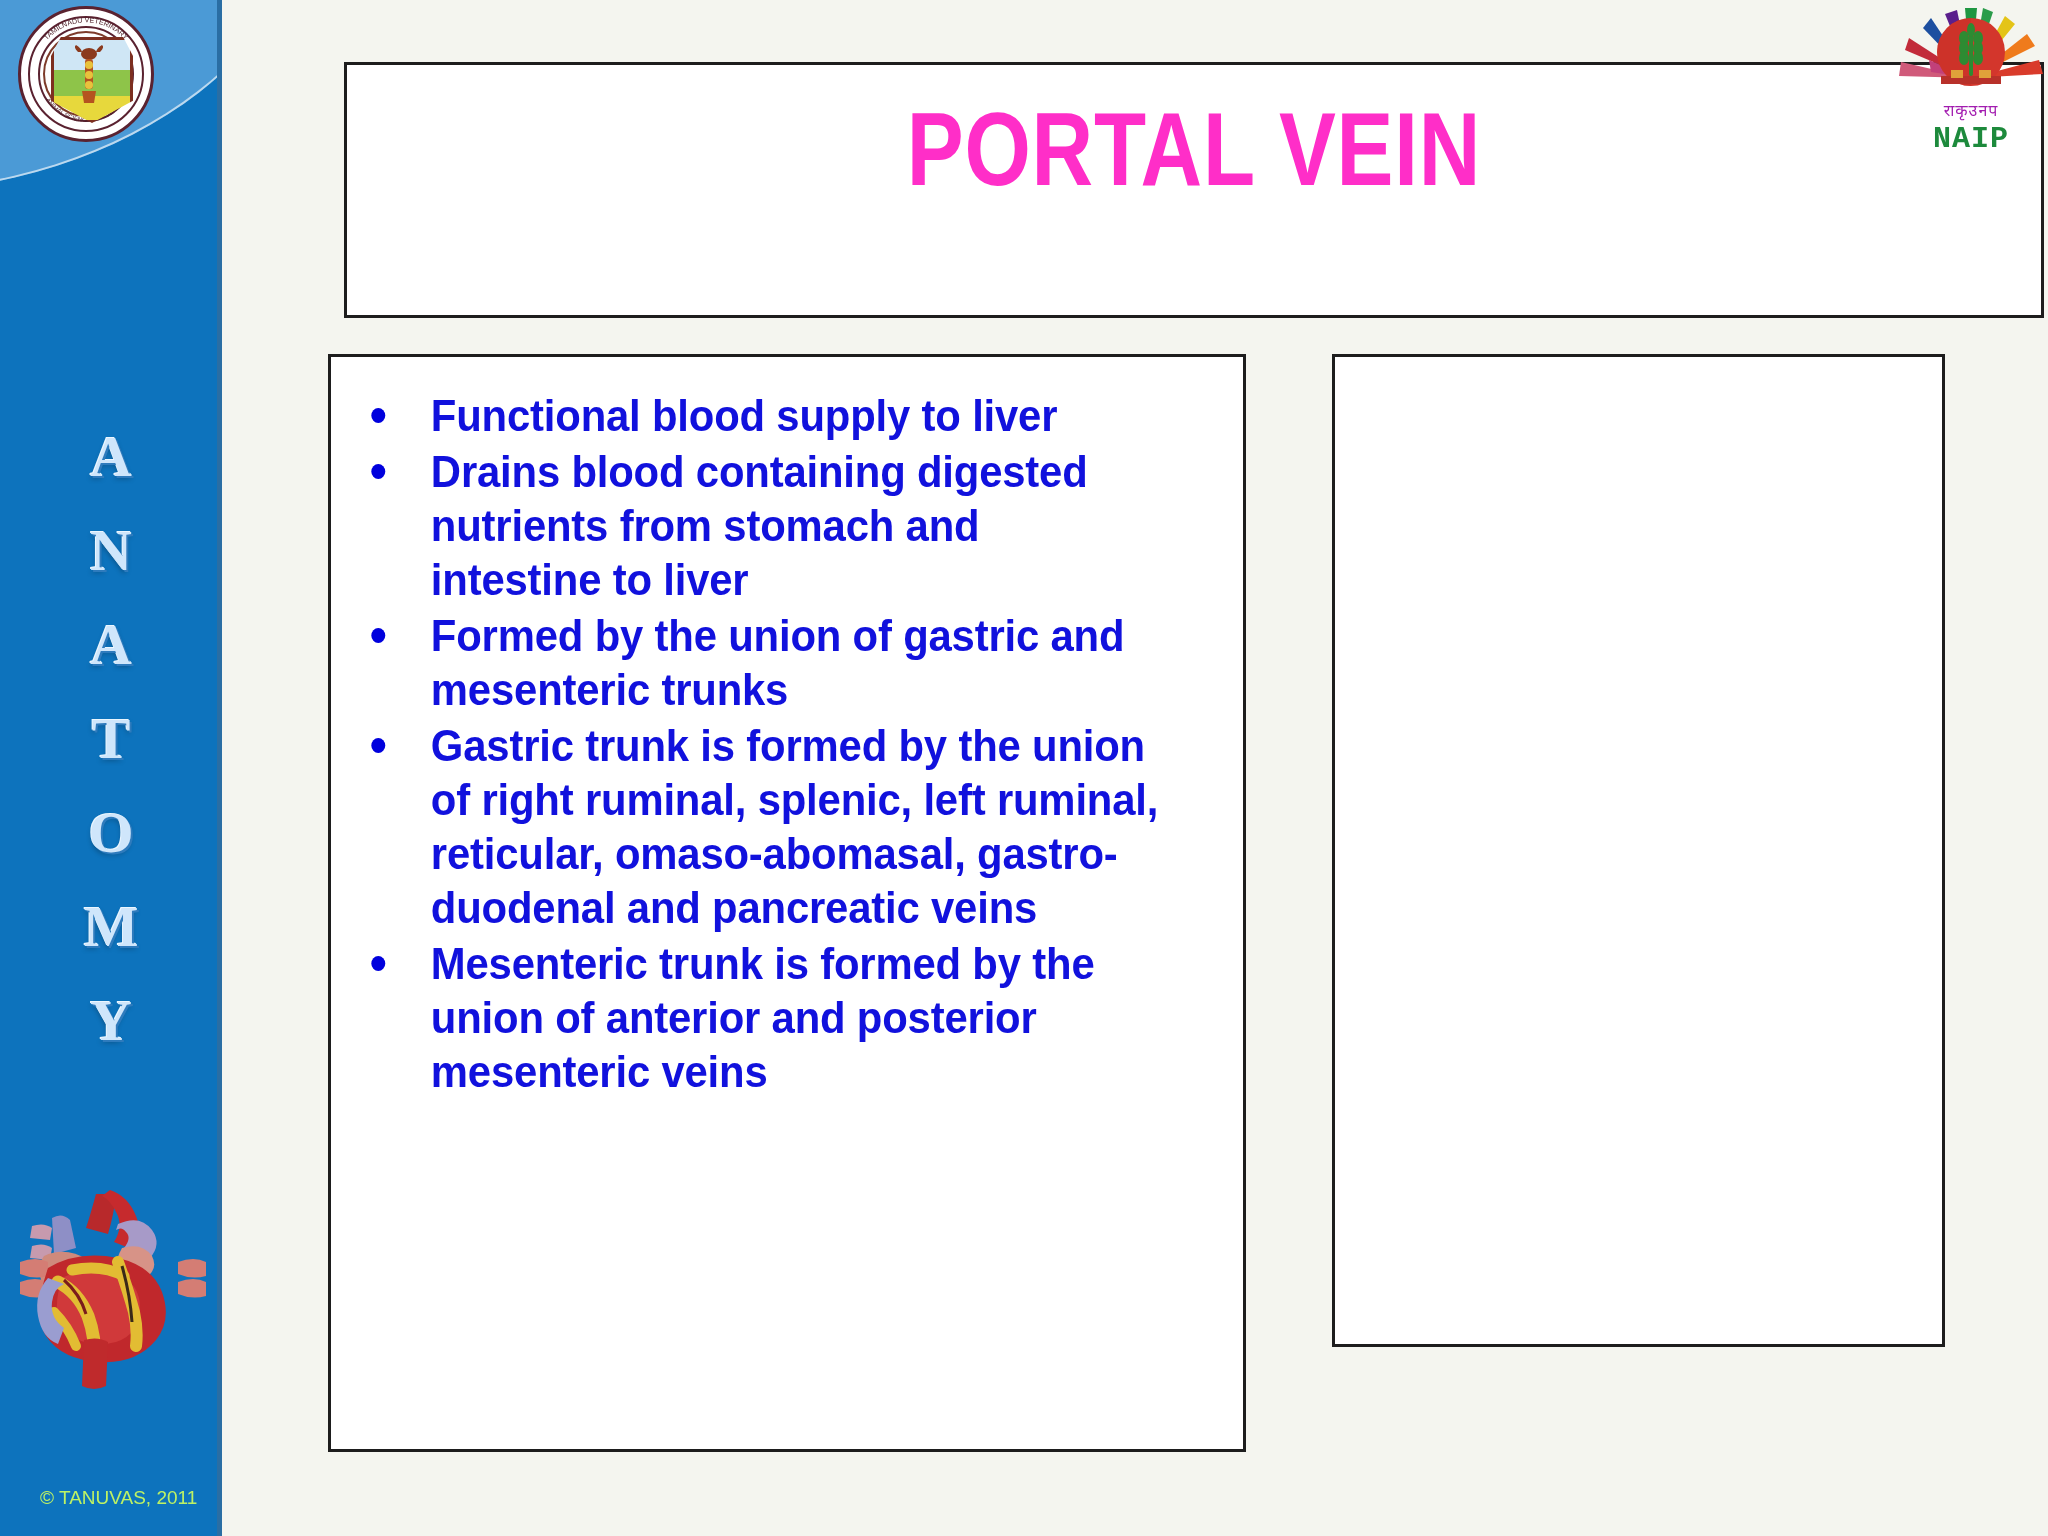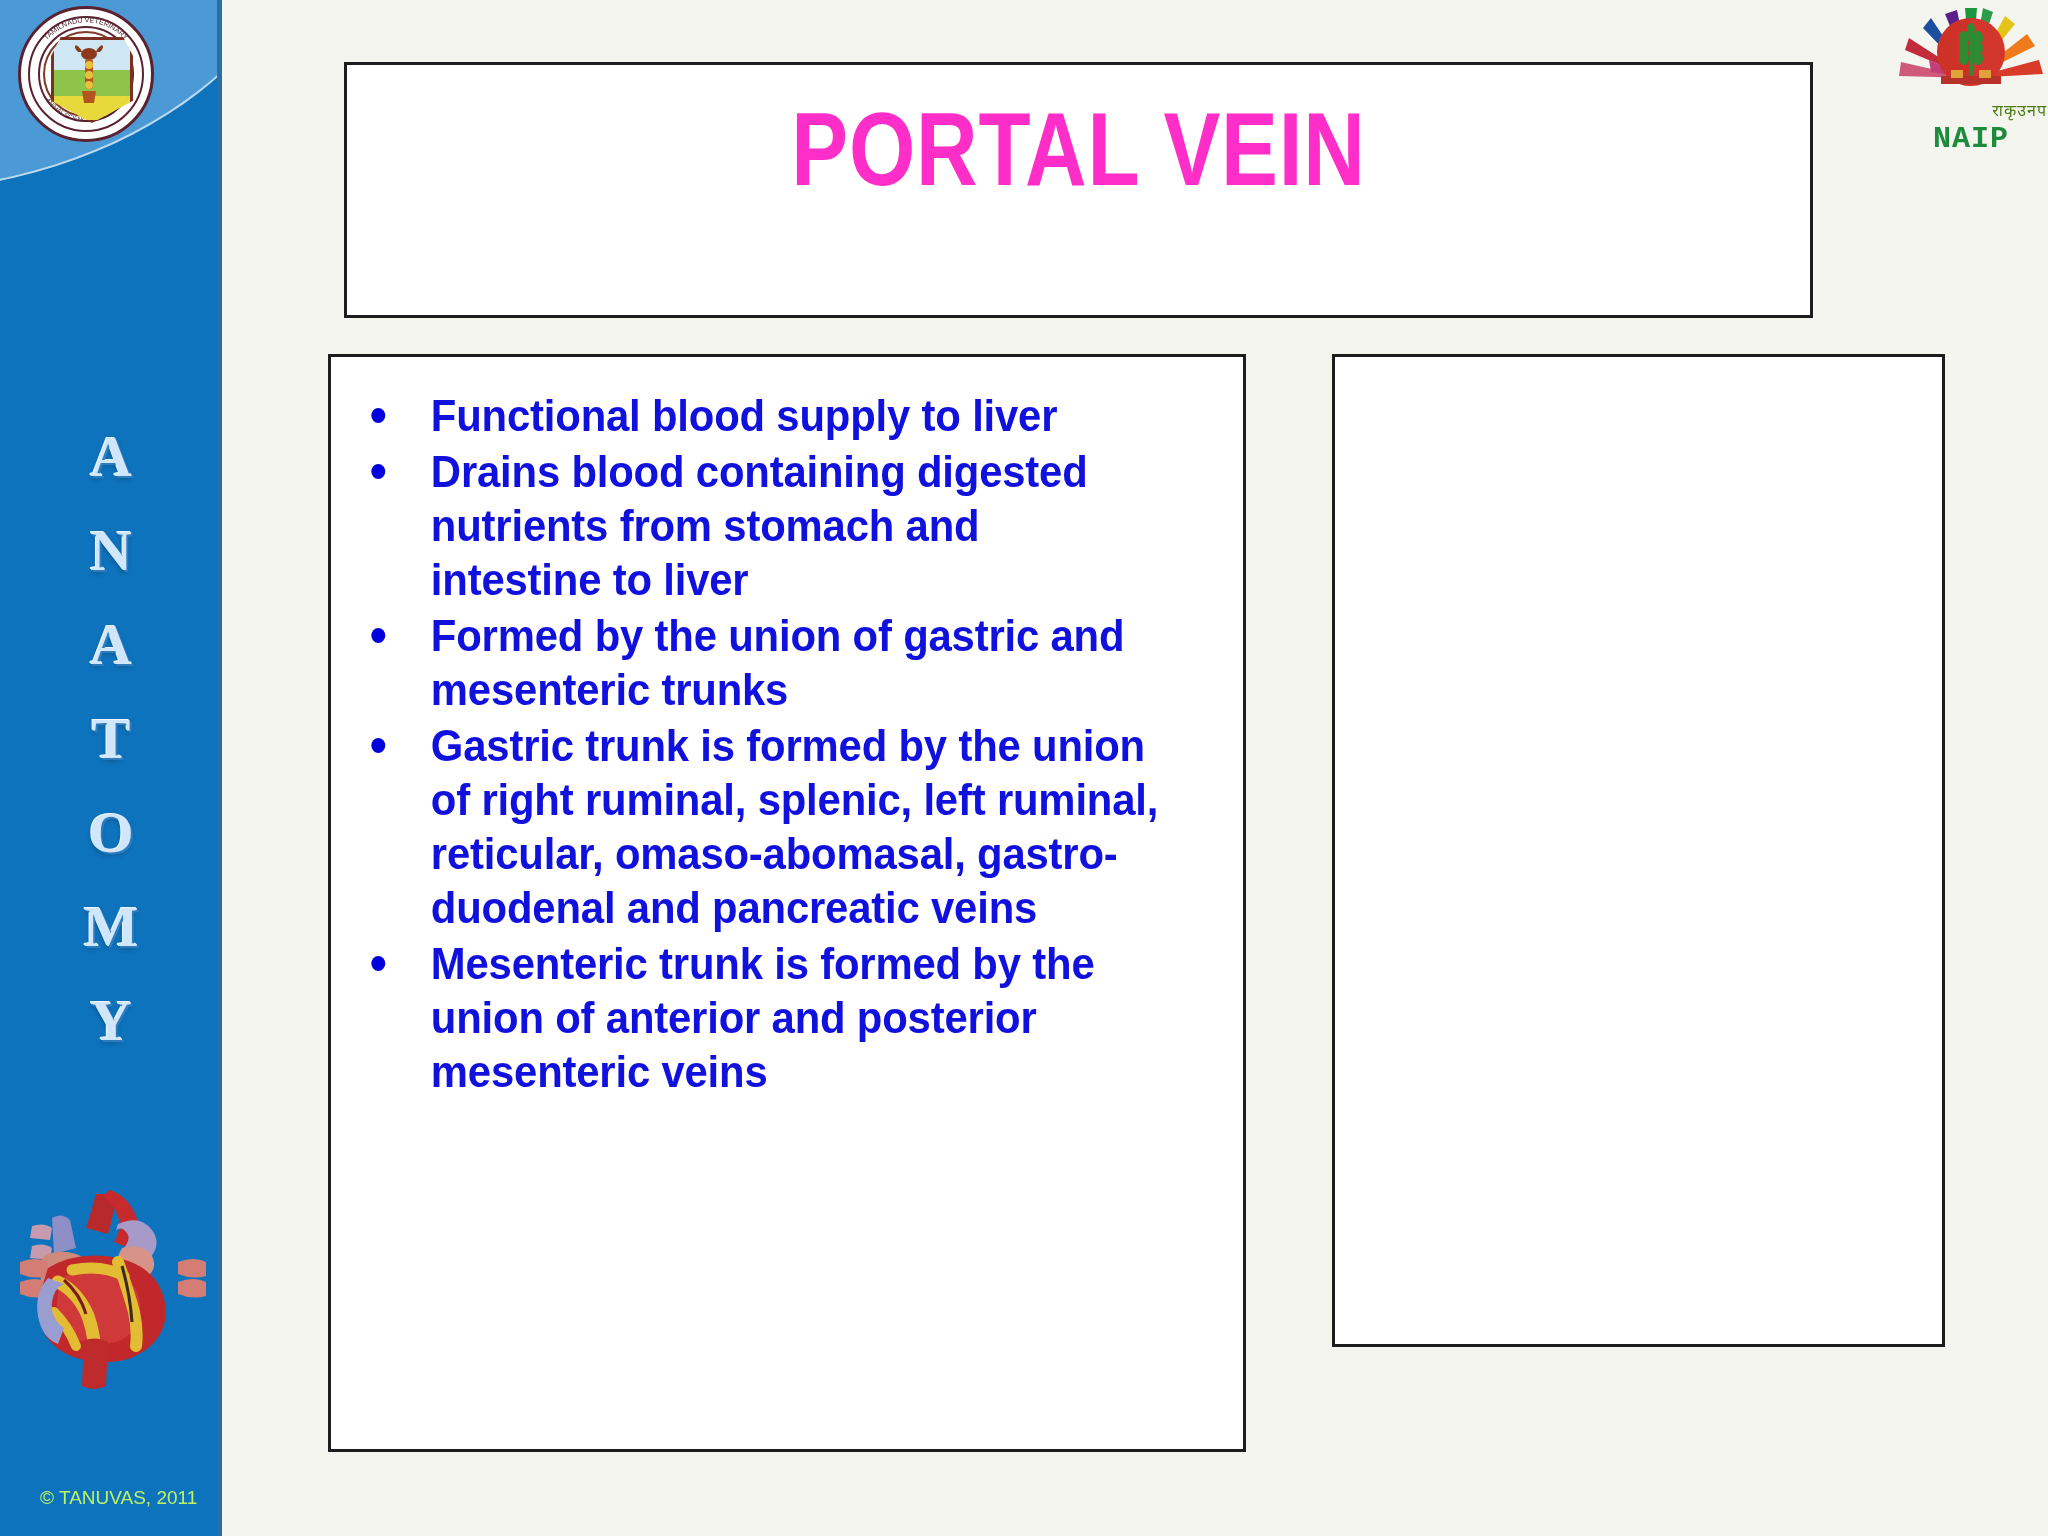--- a/index.html
+++ b/index.html
@@ -134,21 +134,21 @@
     color: #bef264;
     font-family: "Liberation Sans", sans-serif;
     white-space: nowrap;
   }
 
   
   #title-box {
     position: absolute;
     left: 344px;
     top: 62px;
-    width: 1469px;
+    width: 1700px;
     height: 256px;
     background: #ffffff;
     border: 3px solid #1d1d1d;
     box-sizing: border-box;
   }
   #title-text {
     position: absolute;
     left: 0;
     top: 30px;
     width: 100%;
@@ -220,24 +220,24 @@
   #naip {
     position: absolute;
     left: 1895px;
     top: 4px;
     width: 152px;
     height: 146px;
   }
   #naip .naip-hi {
     position: absolute;
     left: 0; top: 95px; width: 152px;
-    text-align: right;
+    text-align: center;
     font-family: Liberation Sans, sans-serif;
     font-size: 16px;
-    color: #4d7c0f;
+    color: #a21caf;
     letter-spacing: 1px;
   }
   #naip .naip-label {
     position: absolute;
     left: 0; top: 118px; width: 152px;
     text-align: center;
     font-family: Liberation Mono, monospace;
     font-weight: bold;
     font-size: 30px;
     color: #1d8a3c;

